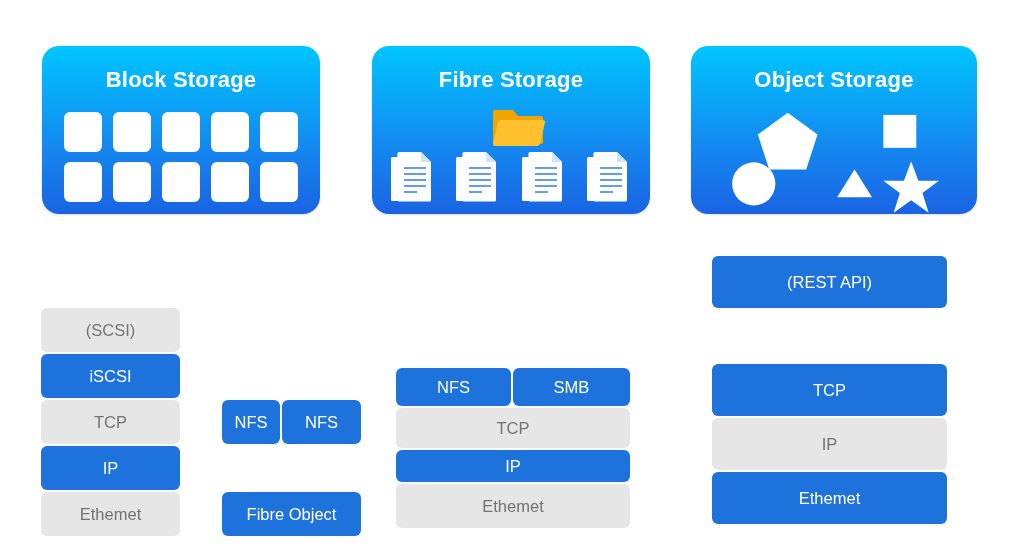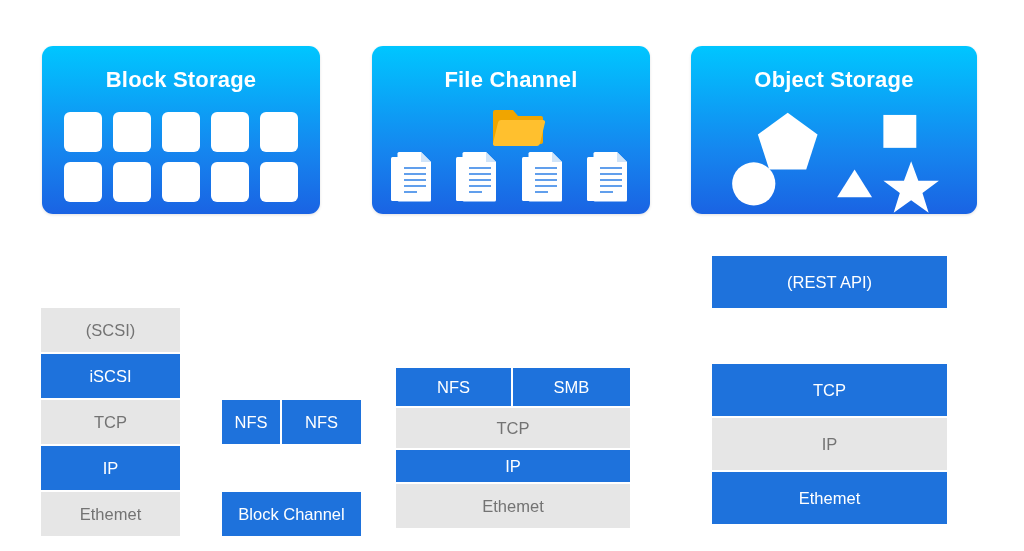--- a/index.html
+++ b/index.html
@@ -14,21 +14,21 @@
     overflow: hidden;
     font-family: "Liberation Sans", sans-serif;
     -webkit-font-smoothing: antialiased;
   }
 
   
   .panel {
     position: absolute;
     width: 278px;
     height: 168px;
-    border-radius: 11px;
+    border-radius: 17px;
     background: linear-gradient(180deg, #00c6ff 0%, #09a9f8 28%, #1586ef 62%, #1a63e3 100%);
     box-shadow: 0 1px 3px rgba(0,0,0,0.12);
     overflow: hidden;
   }
   #panel-block { left: 42px;  top: 46px; }
   #panel-file  { left: 372px; top: 46px; }
   #panel-object{ left: 691px; top: 46px; padding-left: 8px; }
 
   .panel-title {
     position: absolute;
@@ -83,20 +83,21 @@
   
   .stack { position: absolute; }
   .row {
     position: absolute;
     display: flex;
     align-items: center;
     justify-content: center;
     font-size: 16.5px;
     box-sizing: border-box;
     white-space: nowrap;
+    border-radius: 6px;
   }
   .gray { background: #e6e6e6; color: #737373; }
   .blue { background: #1e72dc; color: #ffffff; }
 
   
   #stack-block { left: 41px; top: 308px; width: 280px; height: 228px; }
   .lcol { left: 0;   width: 139px; }
   .rcol-a { left: 181px; width: 58px; }
   .rcol-b { left: 241px; width: 79px; }
   .rcol-wide { left: 181px; width: 139px; }
@@ -138,21 +139,21 @@
     <div class="block-cell"></div>
     <div class="block-cell"></div>
     <div class="block-cell"></div>
     <div class="block-cell"></div>
     <div class="block-cell"></div>
     <div class="block-cell"></div>
   </div>
 </div>
 
 <div class="panel" id="panel-file">
-  <div class="panel-title">File Channel</div>
+  <div class="panel-title">Fibre Storage</div>
   <svg class="folder-icon" viewBox="0 0 52 42">
     <path d="M2 6 h18 l5 6 h23 a2 2 0 0 1 2 2 v24 a2 2 0 0 1 -2 2 h-46 a2 2 0 0 1 -2 -2 v-30 a2 2 0 0 1 2 -2 z" fill="#f0a500"></path>
     <path d="M6 16 h44 a2 2 0 0 1 2 2.5 l-5 21 a3 3 0 0 1 -3 2.5 h-42 a2 2 0 0 1 -2 -2.5 l5 -21 a3 3 0 0 1 3 -2.5 z" fill="#ffc02e"></path>
   </svg>
   <div class="docs-row">
     <svg class="doc-icon" viewBox="0 0 44 52">
       <rect x="0" y="6" width="32" height="44" rx="1.5" fill="#ffffff"></rect>
       <path d="M8 1 h22 l10 10 v38 a1.5 1.5 0 0 1 -1.5 1.5 h-30.5 a1.5 1.5 0 0 1 -1.5 -1.5 v-46.5 a1.5 1.5 0 0 1 1.5 -1.5 z" fill="#ffffff"></path>
       <path d="M30 1 l10 10 h-10 z" fill="#cfe4fa"></path>
       <g stroke="#2c7fe6" stroke-width="1.6">
@@ -215,21 +216,21 @@
 
 <div class="stack" id="stack-block">
   <div class="row lcol r0 gray">(SCSI)</div>
   <div class="row lcol r1 blue">iSCSI</div>
   <div class="row lcol r2 gray">TCP</div>
   <div class="row lcol r3 blue">IP</div>
   <div class="row lcol r4 gray">Ethemet</div>
 
   <div class="row rcol-a r2 blue">NFS</div>
   <div class="row rcol-b r2 blue">NFS</div>
-  <div class="row rcol-wide r4 blue">Block Channel</div>
+  <div class="row rcol-wide r4 blue">Fibre Object</div>
 </div>
 
 <div class="stack" id="stack-file">
   <div class="row m-left  mr0 blue">NFS</div>
   <div class="row m-right mr0 blue">SMB</div>
   <div class="row m-full  mr1 gray">TCP</div>
   <div class="row m-full  mr2 blue">IP</div>
   <div class="row m-full  mr3 gray">Ethemet</div>
 </div>
 

